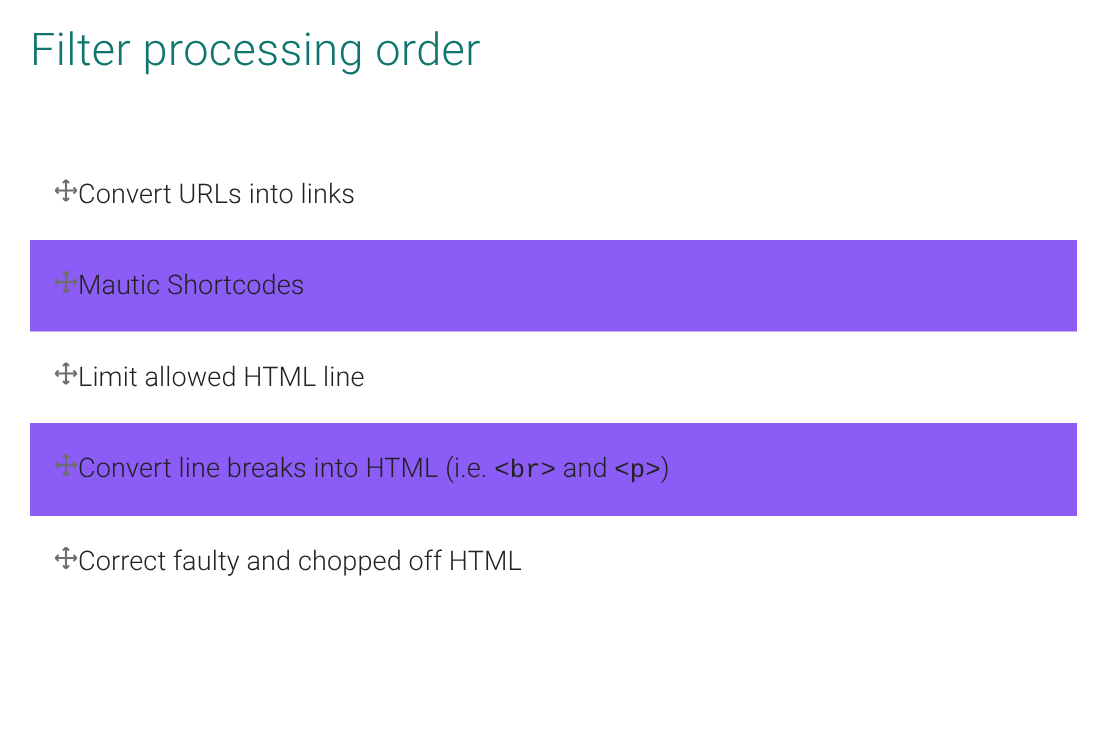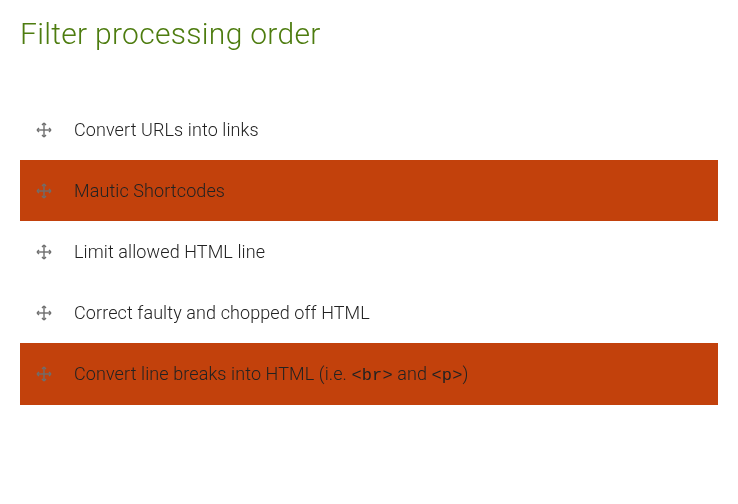--- a/index.html
+++ b/index.html
@@ -10,36 +10,34 @@
     body {
       font-family: -apple-system, BlinkMacSystemFont, "Segoe UI", Roboto, "Helvetica Neue", Arial, sans-serif;
       background: #ffffff;
       color: #333333;
       width: 738px;
       padding: 16px 20px 20px 20px;
     }
     .page-title {
       font-size: 30px;
       font-weight: 300;
-      color: #4d7c0f;
+      color: #0f766e;
       margin-bottom: 48px;
       letter-spacing: 0.3px;
     }
     .filter-list {
       display: flex;
       flex-direction: column;
     }
     .filter-row {
       display: flex;
-      align-items: center;
       padding: 20px 16px;
-      gap: 22px;
     }
     .filter-row.stripe {
-      background: #c2410c;
+      background: #8b5cf6;
     }
     .drag-icon {
       width: 16px;
       height: 16px;
       flex-shrink: 0;
       color: #6e6e6e;
       cursor: move;
     }
     .drag-icon svg {
       display: block;
@@ -101,41 +99,41 @@
         <path d="M1 8 L15 8"></path>
         <path d="M8 1 L6 3 M8 1 L10 3"></path>
         <path d="M8 15 L6 13 M8 15 L10 13"></path>
         <path d="M1 8 L3 6 M1 8 L3 10"></path>
         <path d="M15 8 L13 6 M15 8 L13 10"></path>
       </svg>
     </span>
     <span class="filter-label">Limit allowed HTML line</span>
   </div>
 
+  <div class="filter-row stripe">
+    <span class="drag-icon">
+      <svg viewBox="0 0 16 16" fill="none" stroke="currentColor" stroke-width="1.4">
+        <path d="M8 1 L8 15"></path>
+        <path d="M1 8 L15 8"></path>
+        <path d="M8 1 L6 3 M8 1 L10 3"></path>
+        <path d="M8 15 L6 13 M8 15 L10 13"></path>
+        <path d="M1 8 L3 6 M1 8 L3 10"></path>
+        <path d="M15 8 L13 6 M15 8 L13 10"></path>
+      </svg>
+    </span>
+    <span class="filter-label"><span>Convert line breaks into HTML (i.e. </span><code>&lt;br&gt;</code><span> and </span><code>&lt;p&gt;</code><span>)</span></span>
+  </div>
+
   <div class="filter-row">
     <span class="drag-icon">
       <svg viewBox="0 0 16 16" fill="none" stroke="currentColor" stroke-width="1.4">
         <path d="M8 1 L8 15"></path>
         <path d="M1 8 L15 8"></path>
         <path d="M8 1 L6 3 M8 1 L10 3"></path>
         <path d="M8 15 L6 13 M8 15 L10 13"></path>
         <path d="M1 8 L3 6 M1 8 L3 10"></path>
         <path d="M15 8 L13 6 M15 8 L13 10"></path>
       </svg>
     </span>
     <span class="filter-label">Correct faulty and chopped off HTML</span>
   </div>
 
-  <div class="filter-row stripe">
-    <span class="drag-icon">
-      <svg viewBox="0 0 16 16" fill="none" stroke="currentColor" stroke-width="1.4">
-        <path d="M8 1 L8 15"></path>
-        <path d="M1 8 L15 8"></path>
-        <path d="M8 1 L6 3 M8 1 L10 3"></path>
-        <path d="M8 15 L6 13 M8 15 L10 13"></path>
-        <path d="M1 8 L3 6 M1 8 L3 10"></path>
-        <path d="M15 8 L13 6 M15 8 L13 10"></path>
-      </svg>
-    </span>
-    <span class="filter-label"><span>Convert line breaks into HTML (i.e. </span><code>&lt;br&gt;</code><span> and </span><code>&lt;p&gt;</code><span>)</span></span>
-  </div>
-
 </div>
 
 </body></html>

